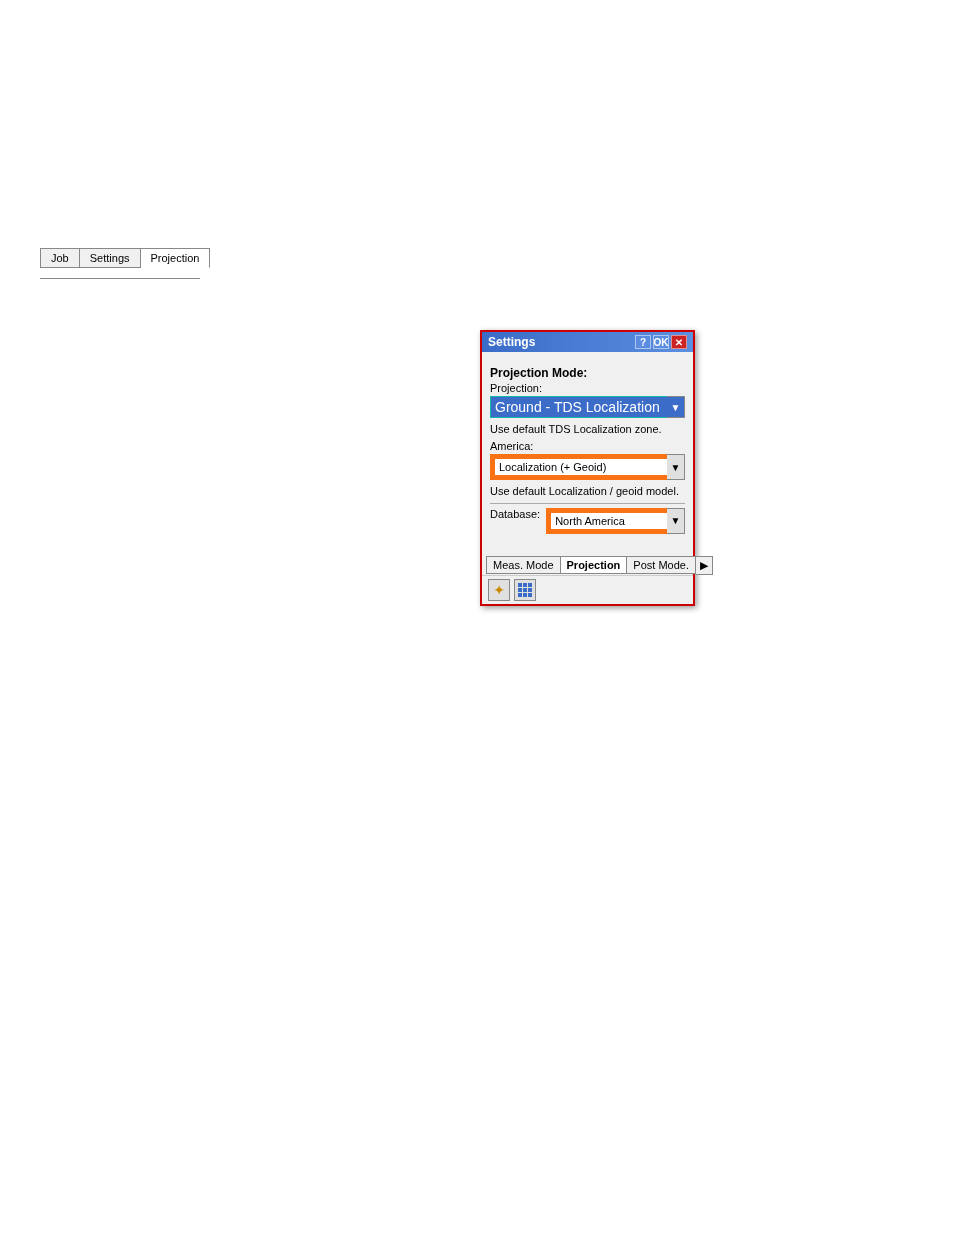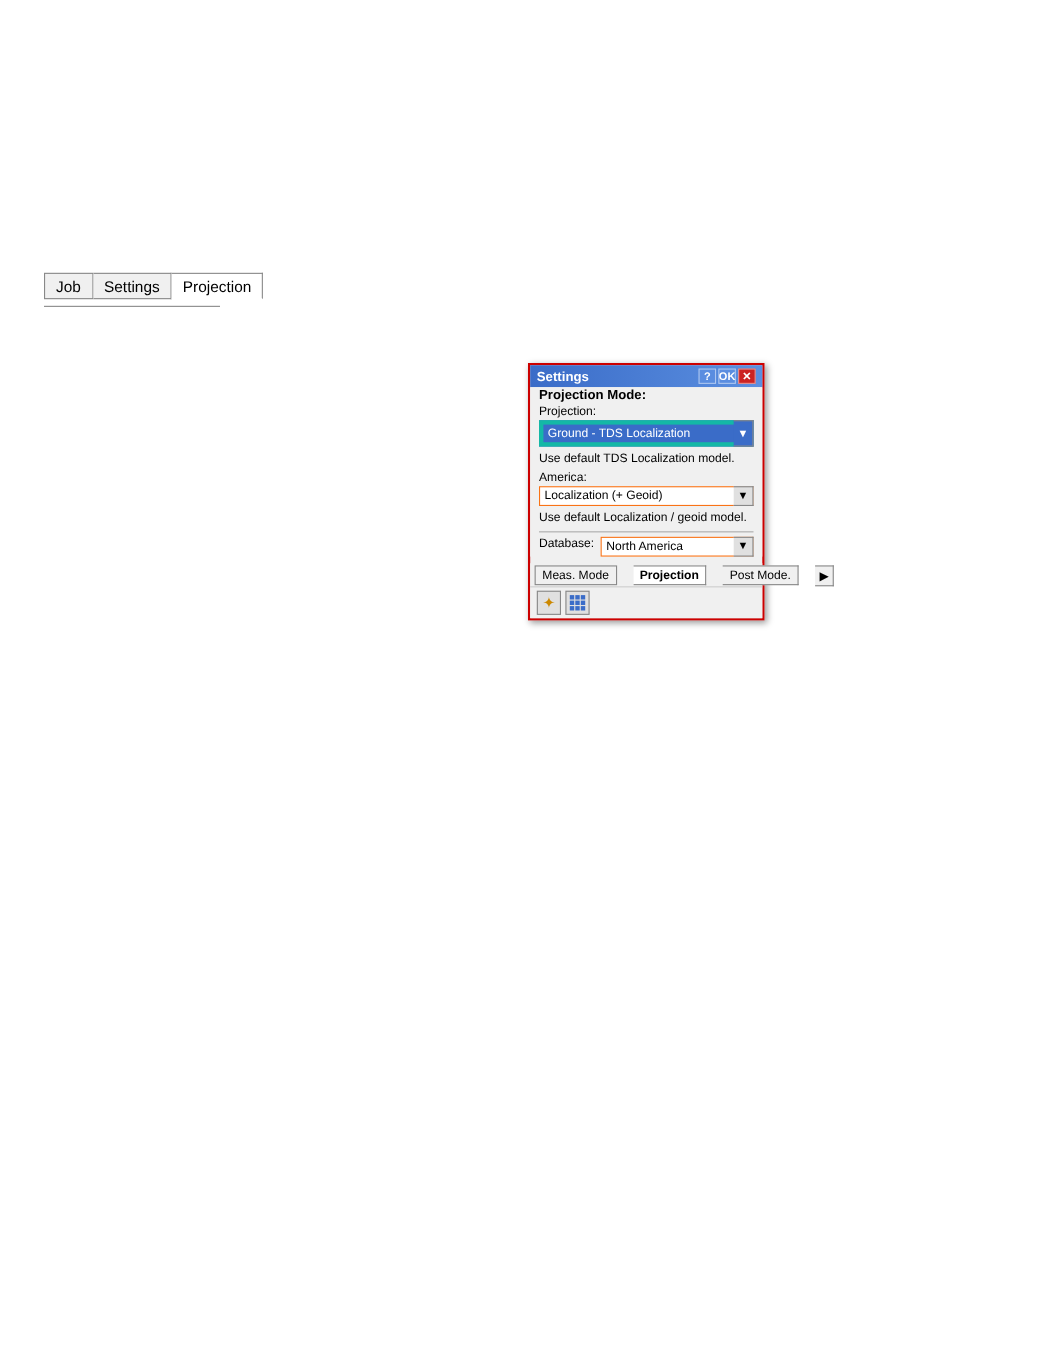--- a/index.html
+++ b/index.html
@@ -25,21 +25,21 @@
       left: 40px;
       display: flex;
       gap: 0;
     }
 
     .tab {
       border: 1px solid #888;
       padding: 3px 10px;
       background: #f0f0f0;
       cursor: pointer;
-      font-size: 14px;
+      font-size: 11px;
       color: #000;
     }
 
     .tab:not(:first-child) {
       border-left: none;
     }
 
     .tab.active {
       background: #ffffff;
       border-bottom: 1px solid #fff;
@@ -108,21 +108,21 @@
     .titlebar-btn.help-btn {
       background: #5a8de0;
     }
 
     .titlebar-btn.ok-btn {
       background: #5a8de0;
     }
 
     
     .dialog-content {
-      padding: 0 8px;
+      padding: 14px 8px;
       background: #f0f0f0;
     }
 
     .section-label-bold {
       font-weight: bold;
       font-size: 12px;
       color: #000;
       margin-bottom: 2px;
     }
 
@@ -133,34 +133,34 @@
     }
 
     .dropdown-wrapper {
       position: relative;
       margin-bottom: 4px;
     }
 
     .dropdown {
       width: 100%;
       padding: 2px 20px 2px 4px;
-      font-size: 11px;
-      border: 4px solid #14b8a6;
+      font-size: 14px;
+      border: 1px solid #14b8a6;
       background: #3a6cc8;
       color: #ffffff;
       appearance: none;
       -webkit-appearance: none;
       cursor: pointer;
     }
 
     .dropdown-white {
       width: 100%;
       padding: 2px 20px 2px 4px;
       font-size: 11px;
-      border: 1px solid #f97316;
+      border: 5px solid #f97316;
       background: #ffffff;
       color: #000;
       appearance: none;
       -webkit-appearance: none;
       cursor: pointer;
     }
 
     .dropdown-arrow {
       position: absolute;
       right: 0;
@@ -226,21 +226,21 @@
       background: #aaa;
       margin: 4px 0;
     }
 
     
     .dialog-tabs {
       display: flex;
       align-items: center;
       padding: 2px 4px 0 4px;
       background: #f0f0f0;
-      gap: 15px;
+      gap: 0;
       text-align: center;
     }
 
     .dialog-tab {
       border: 1px solid #888;
       padding: 2px 6px;
       background: #f0f0f0;
       cursor: pointer;
       font-size: 11px;
       color: #000;
@@ -330,21 +330,21 @@
     <div class="section-label-bold">Projection Mode:</div>
     <div class="field-label">Projection:</div>
 
     <div class="dropdown-wrapper">
       <select class="dropdown">
         <option>Ground - TDS Localization</option>
       </select>
       <div class="dropdown-arrow">▼</div>
     </div>
 
-    <div class="info-text">Use default TDS Localization model.</div>
+    <div class="info-text">Use default TDS Localization zone.</div>
 
     <div class="field-label">America:</div>
 
     <div class="dropdown-wrapper">
       <select class="dropdown-white">
         <option>Localization (+ Geoid)</option>
       </select>
       <div class="dropdown-arrow-white">▼</div>
     </div>
 

